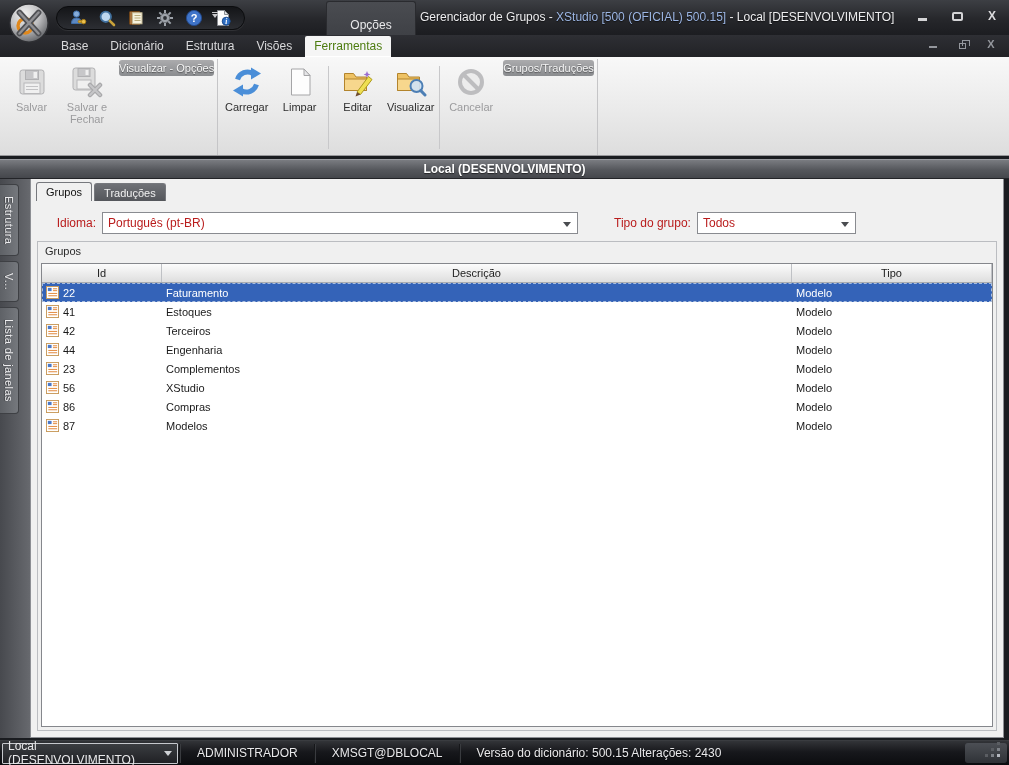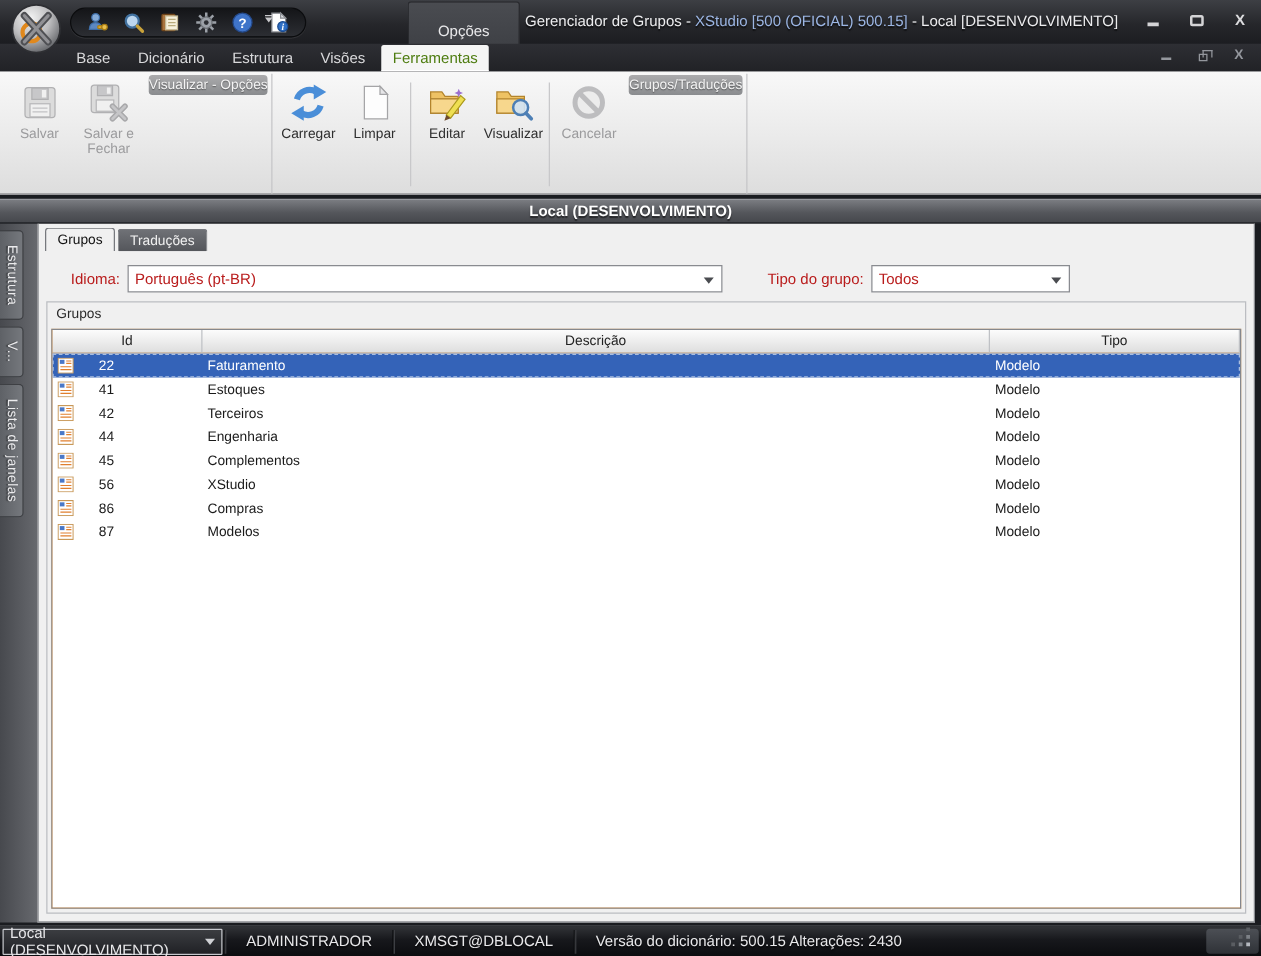--- a/index.html
+++ b/index.html
@@ -96,31 +96,31 @@
            padding-left:5px; position:relative; cursor:pointer; }
   .combo.idioma { width:476px; }
   .combo.tipo { width:159px; }
   .combo .arr { position:absolute; right:6px; top:9px; width:0; height:0;
                 border-left:4px solid transparent; border-right:4px solid transparent; border-top:5px solid #4a4c50; }
 
   .groupbox { flex:1 1 auto; margin:7px 6px 6px 6px; border:1px solid #bbbdc1; position:relative;
               background:#f0f0f0; min-height:0; }
   .gb-caption { height:18px; padding:3px 7px 0; font-size:11px; color:#2b2b2b; }
   .grid { position:absolute; left:3px; right:3px; top:21px; bottom:3px; border:1px solid #85878c;
-          background:#fdba74; display:flex; flex-direction:column; overflow:hidden; }
+          background:#22c55e; display:flex; flex-direction:column; overflow:hidden; }
   .grid-header { display:flex; height:19px; flex:0 0 19px; background:linear-gradient(#fcfcfc,#dedede);
                  border-bottom:1px solid #a9abaf; font-size:11px; color:#222; }
   .hcell { display:flex; align-items:center; justify-content:center; border-right:1px solid #bfc1c5; cursor:pointer; }
   .col-id { width:120px; flex:0 0 120px; }
   .col-desc { flex:1 1 auto; }
   .col-tipo { width:200px; flex:0 0 200px; }
   .grid-body { flex:1 1 auto; background:#fff; }
   .grid-row { display:flex; height:19px; align-items:center; font-size:11px; color:#1a1a1a; cursor:pointer; }
   .grid-row .cell { overflow:hidden; white-space:nowrap; }
-  .cell-id { width:120px; flex:0 0 120px; display:flex; align-items:center; gap:20px; padding-left:4px; }
+  .cell-id { width:120px; flex:0 0 120px; display:flex; align-items:center; gap:4px; padding-left:4px; }
   .cell-desc { flex:1 1 auto; padding-left:4px; }
   .cell-tipo { width:200px; flex:0 0 200px; padding-left:4px; }
   .grid-row.selected { background:var(--selection,#3463b8); color:#fff;
                        outline:1px dashed #aabede; outline-offset:-1px; }
   .row-icon { width:13px; height:13px; flex:0 0 13px; display:flex; }
 
   
   .statusbar { height:25px; flex:0 0 25px; margin-top:2px; position:relative; display:flex; align-items:center;
                background:linear-gradient(#323438,#17181c 45%,#0b0c0f); color:#e8e8ea; font-size:12px;
                border-top:1px solid #3a3c40; padding-left:2px; }
@@ -474,21 +474,21 @@
                   <span class="row-icon">
                     <svg viewBox="0 0 14 14" width="13" height="13">
                       <rect x="0.5" y="0.5" width="13" height="13" fill="#fff" stroke="#c89858"></rect>
                       <rect x="2" y="2" width="4" height="3.5" fill="#4a78c8"></rect>
                       <line x1="7.5" y1="3" x2="12" y2="3" stroke="#e07f2e"></line>
                       <line x1="7.5" y1="5" x2="12" y2="5" stroke="#e07f2e"></line>
                       <line x1="2.5" y1="8" x2="12" y2="8" stroke="#e07f2e"></line>
                       <line x1="2.5" y1="10.5" x2="12" y2="10.5" stroke="#e07f2e"></line>
                     </svg>
                   </span>
-                  <span>45</span>
+                  <span>23</span>
                 </div>
                 <div class="cell cell-desc">Complementos</div>
                 <div class="cell cell-tipo">Modelo</div>
               </div>
 
               <div class="grid-row">
                 <div class="cell cell-id">
                   <span class="row-icon">
                     <svg viewBox="0 0 14 14" width="13" height="13">
                       <rect x="0.5" y="0.5" width="13" height="13" fill="#fff" stroke="#c89858"></rect>

